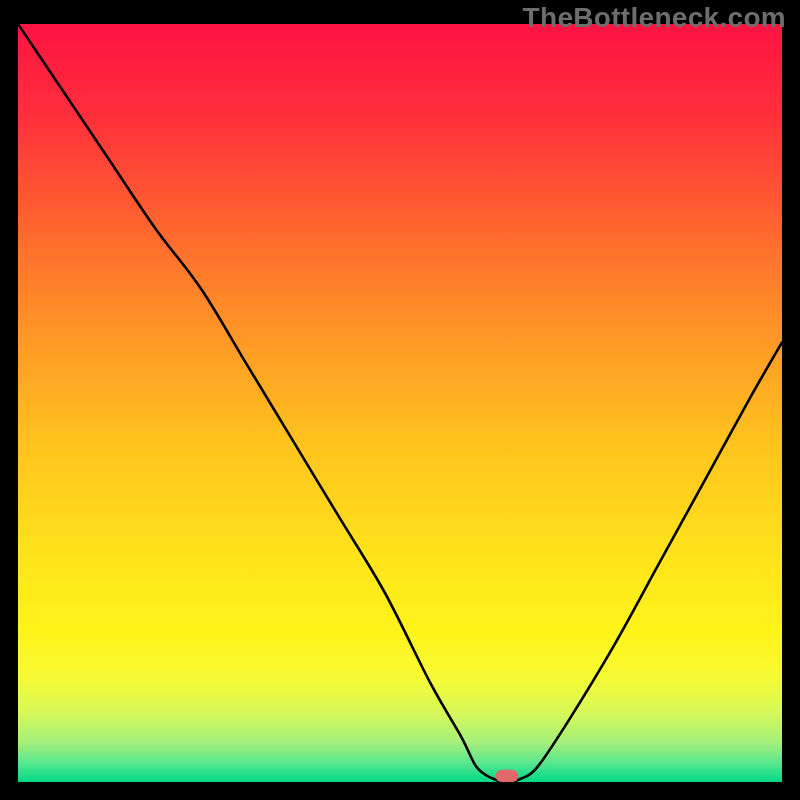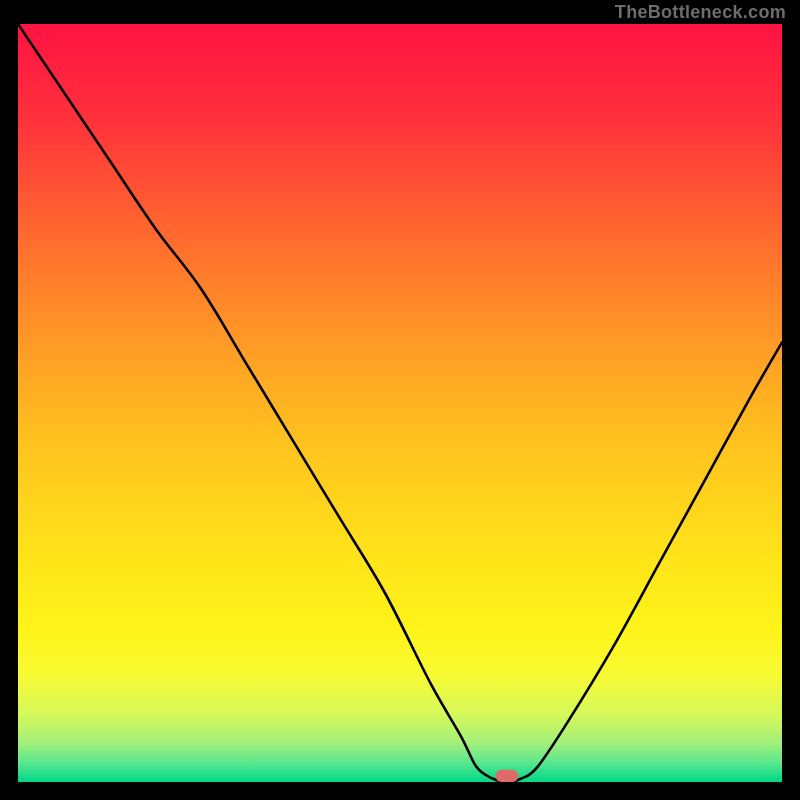--- a/index.html
+++ b/index.html
@@ -15,21 +15,21 @@
     position: relative;
     width: 800px;
     height: 800px;
     background: #000;
   }
   .watermark {
     position: absolute;
     top: 2px;
     right: 14px;
     color: #6d6d6d;
-    font-size: 18px;
+    font-size: 28px;
     font-weight: 600;
     letter-spacing: 0.3px;
     text-align: left;
     z-index: 50;
   }
   .plot-wrap {
     position: absolute;
     left: 18px;
     top: 24px;
     width: 764px;

